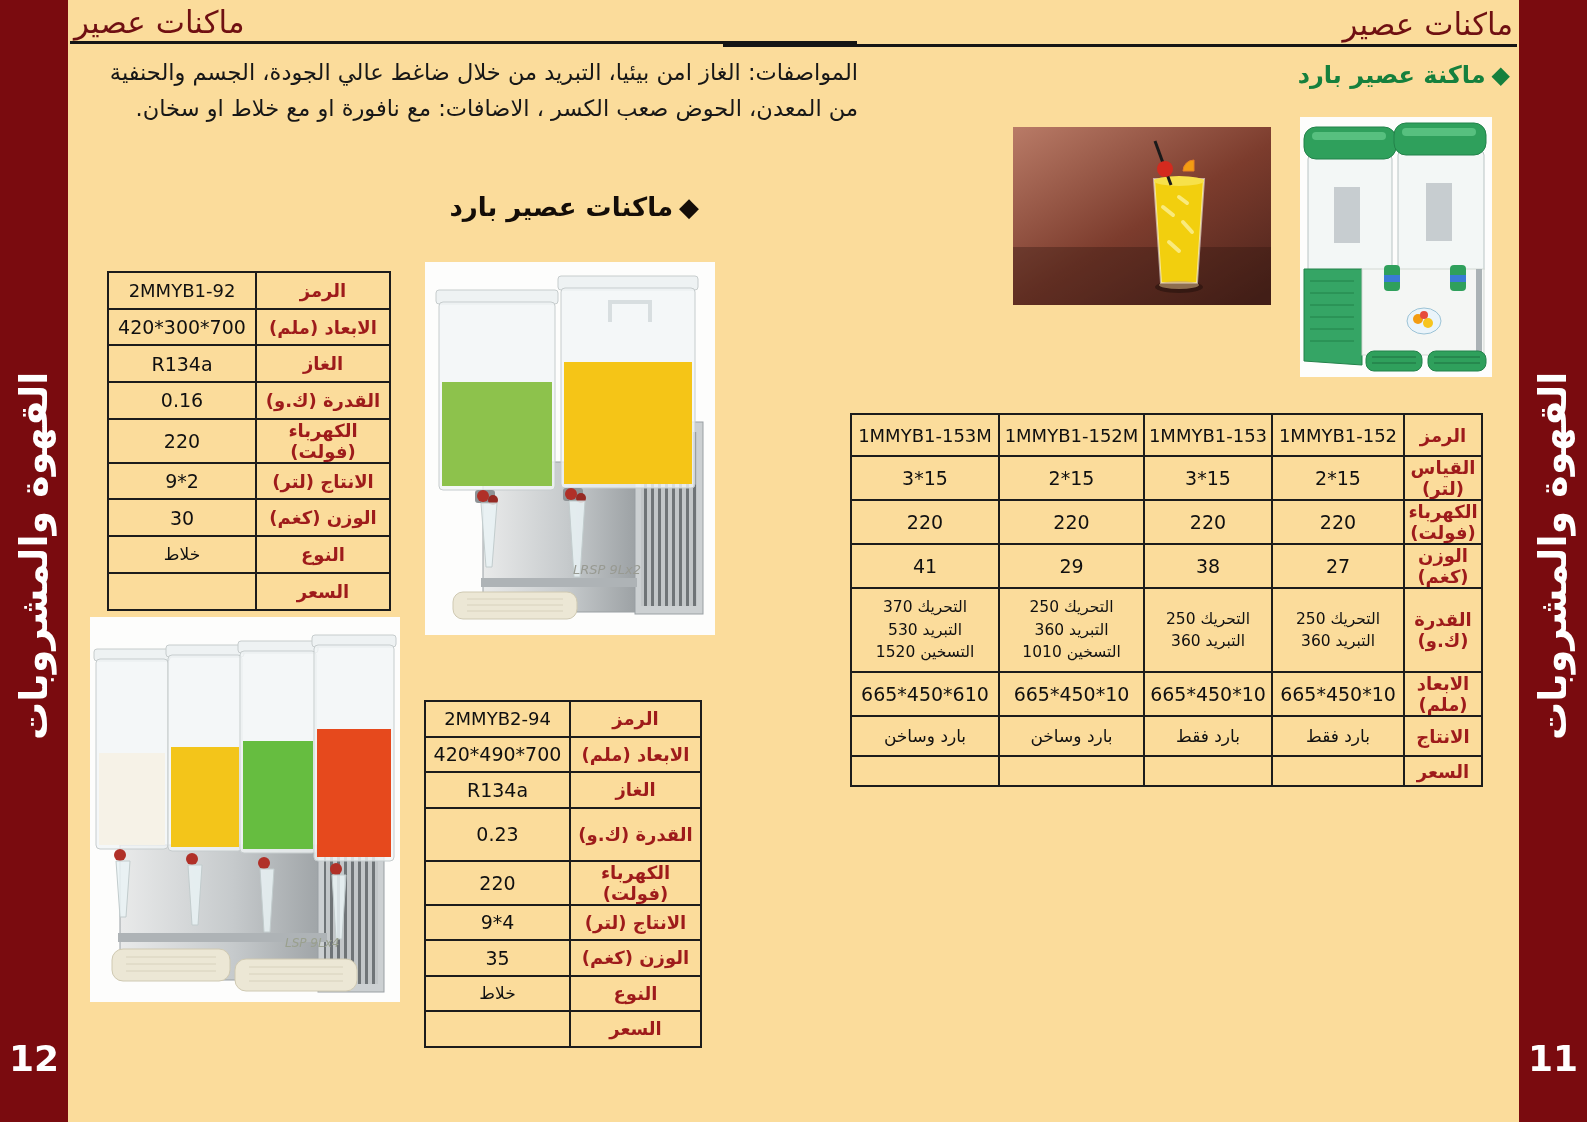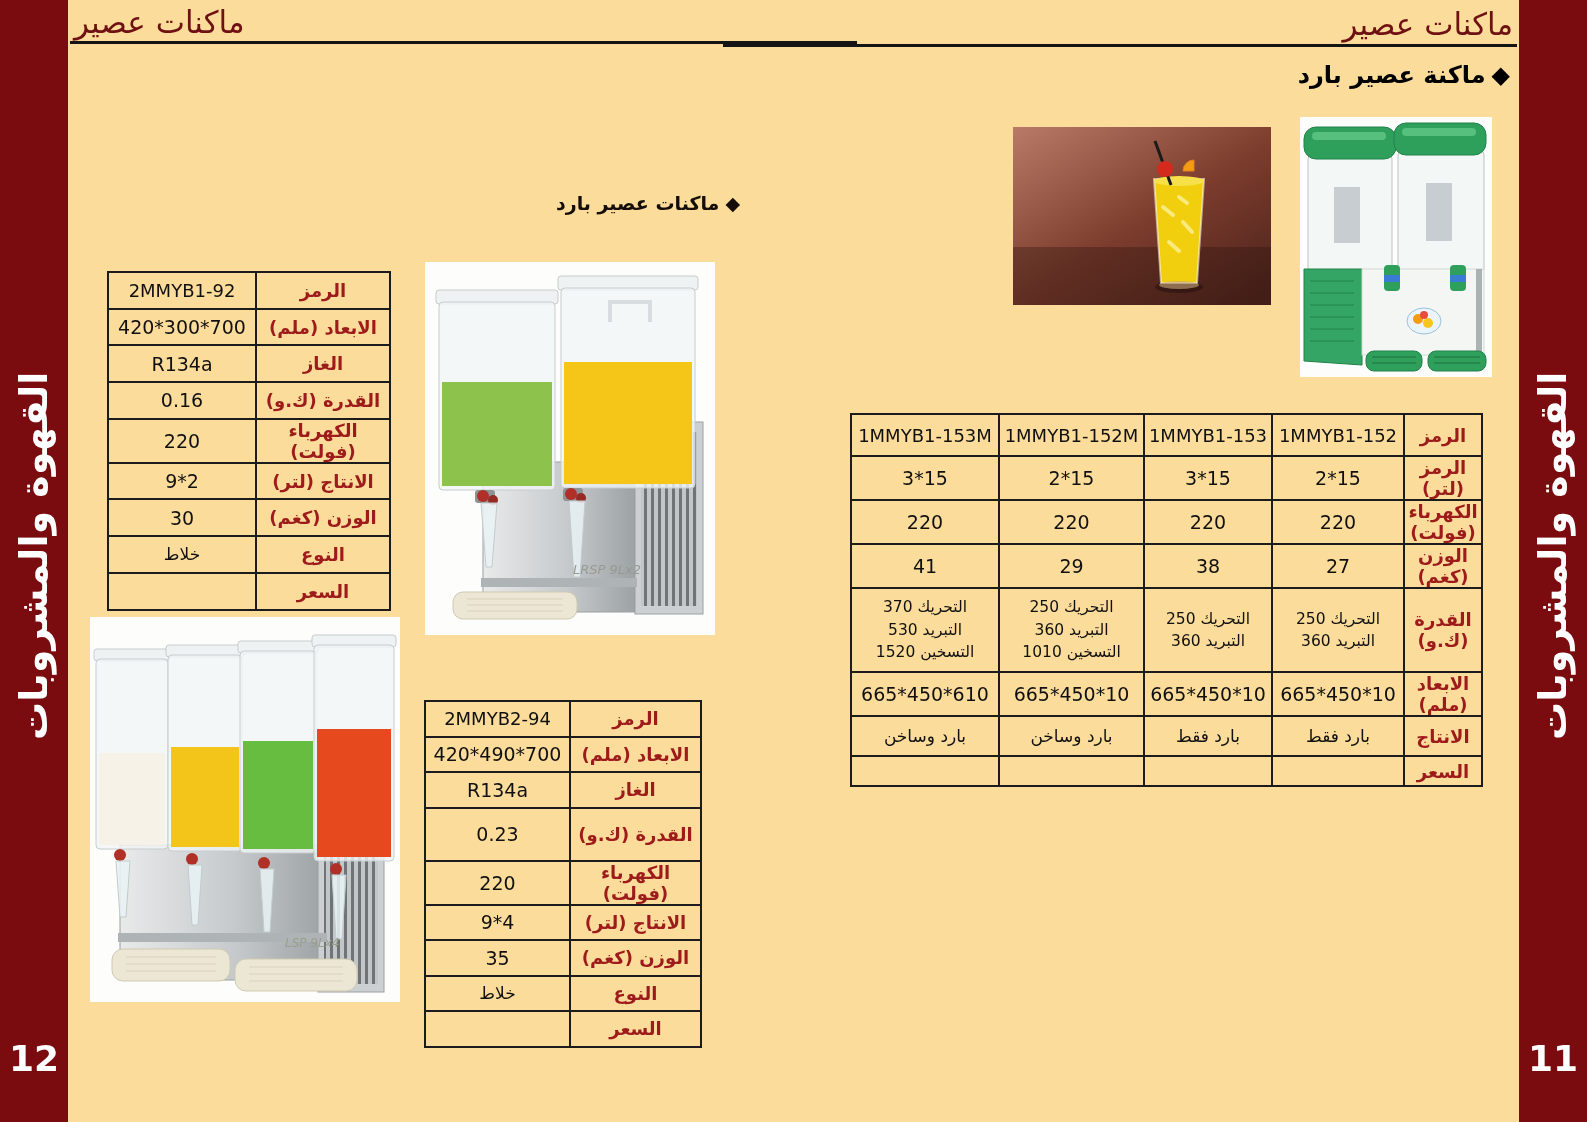--- a/index.html
+++ b/index.html
@@ -32,22 +32,22 @@
   .rule-right{left:723px;top:44px;width:794px;}
   
   .desc{
     position:absolute;left:100px;top:55px;width:758px;
     direction:rtl;text-align:right;
     font-size:22.5px;line-height:1.58;color:#171717;
   }
   
   .sec{position:absolute;direction:rtl;white-space:nowrap;font-weight:bold;}
   .sec .dia{margin-left:6px;}
-  .sec-left{right:847px;top:192px;font-size:19px;color:#140d08;}
-  .sec-right{right:77px;top:61px;font-size:24px;color:#000000;}
+  .sec-left{right:888px;top:192px;font-size:26px;color:#140d08;}
+  .sec-right{right:77px;top:61px;font-size:24px;color:#15803d;}
   
   table.spec{position:absolute;border-collapse:collapse;table-layout:fixed;}
   table.spec td{
     border:2px solid #1c1c1c;text-align:center;vertical-align:middle;
     padding:0 3px;overflow:hidden;
   }
   td.lbl{color:#9E1B1B;font-weight:bold;font-size:18px;direction:rtl;}
   td.val{color:#101010;font-size:19px;direction:ltr;}
   td.val.ar{direction:rtl;font-size:17px;}
   td.val.code{font-size:18px;border-radius:9px;}
@@ -68,20 +68,21 @@
   <div class="strip right">
     <div class="vtext">القهوة والمشروبات</div>
     <div class="pagenum">11</div>
   </div>
 
   <div class="hdr hdr-left">ماكنات عصير</div>
   <div class="hdr hdr-right">ماكنات عصير</div>
   <div class="rule rule-left"></div>
   <div class="rule rule-right"></div>
 
+  <div class="desc">المواصفات: الغاز امن بيئيا، التبريد من خلال ضاغط عالي الجودة، الجسم والحنفية من المعدن، الحوض صعب الكسر ، الاضافات: مع نافورة او مع خلاط او سخان.</div>
 
   <div class="sec sec-left">
     <span class="dia">◆</span><span>ماكنات عصير بارد</span>
   </div>
   <div class="sec sec-right">
     <span class="dia">◆</span><span>ماكنة عصير بارد</span>
   </div>
 
   <table class="spec" style="left:107px;top:271px;width:282px;">
     <colgroup>
@@ -187,21 +188,21 @@
       <td class="val code">1MMYB1-152M</td>
       <td class="val code">1MMYB1-153</td>
       <td class="val code">1MMYB1-152</td>
       <td class="lbl">الرمز</td>
     </tr>
     <tr style="height:38px">
       <td class="val">3*15</td>
       <td class="val">2*15</td>
       <td class="val">3*15</td>
       <td class="val">2*15</td>
-      <td class="lbl">الرمز (لتر)</td>
+      <td class="lbl">القياس (لتر)</td>
     </tr>
     <tr style="height:42px">
       <td class="val">220</td>
       <td class="val">220</td>
       <td class="val">220</td>
       <td class="val">220</td>
       <td class="lbl">الكهرباء (فولت)</td>
     </tr>
     <tr style="height:36px">
       <td class="val">41</td>

